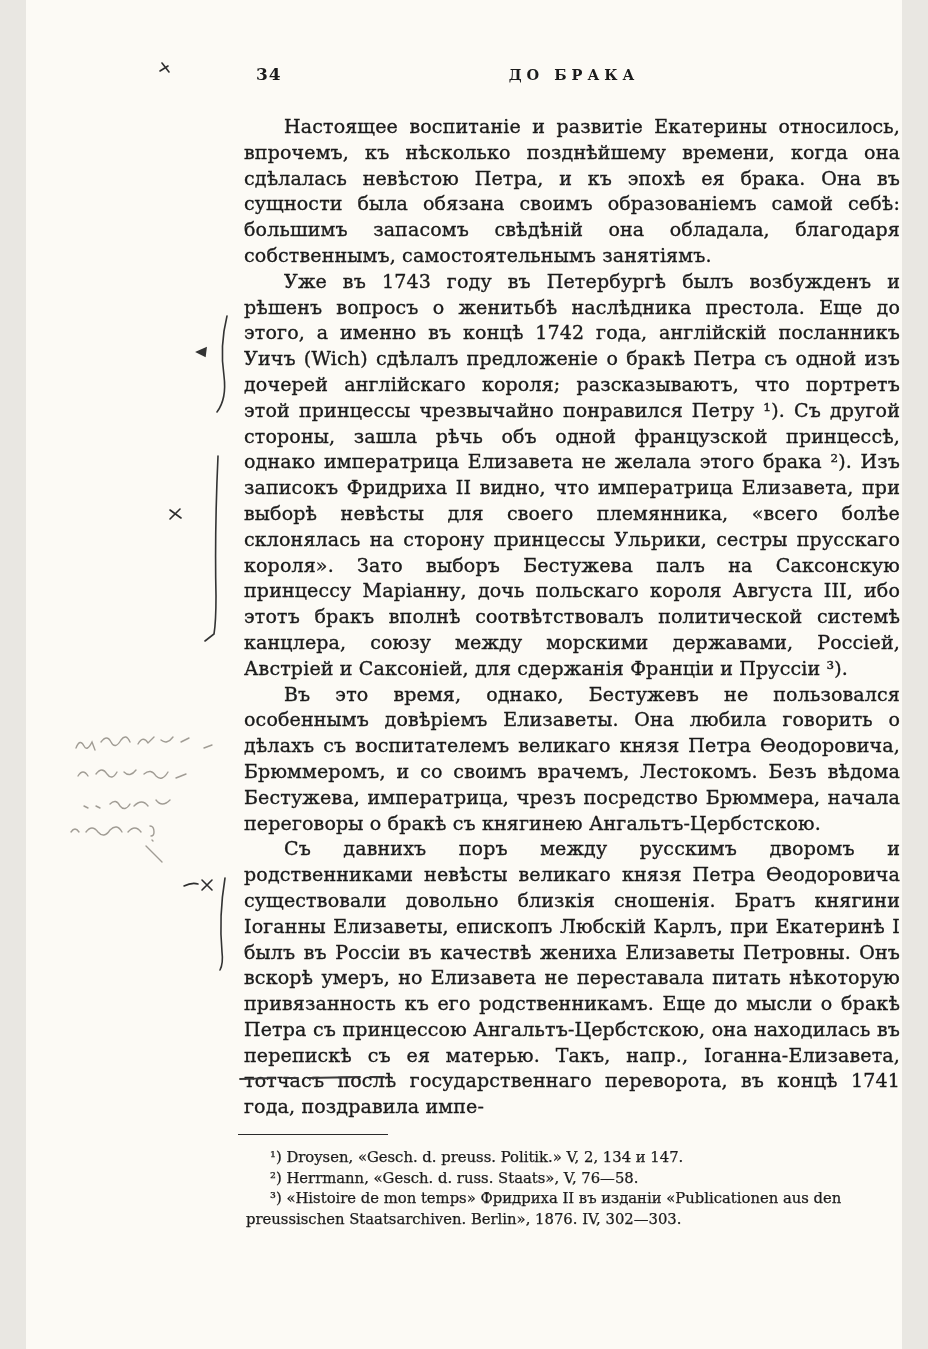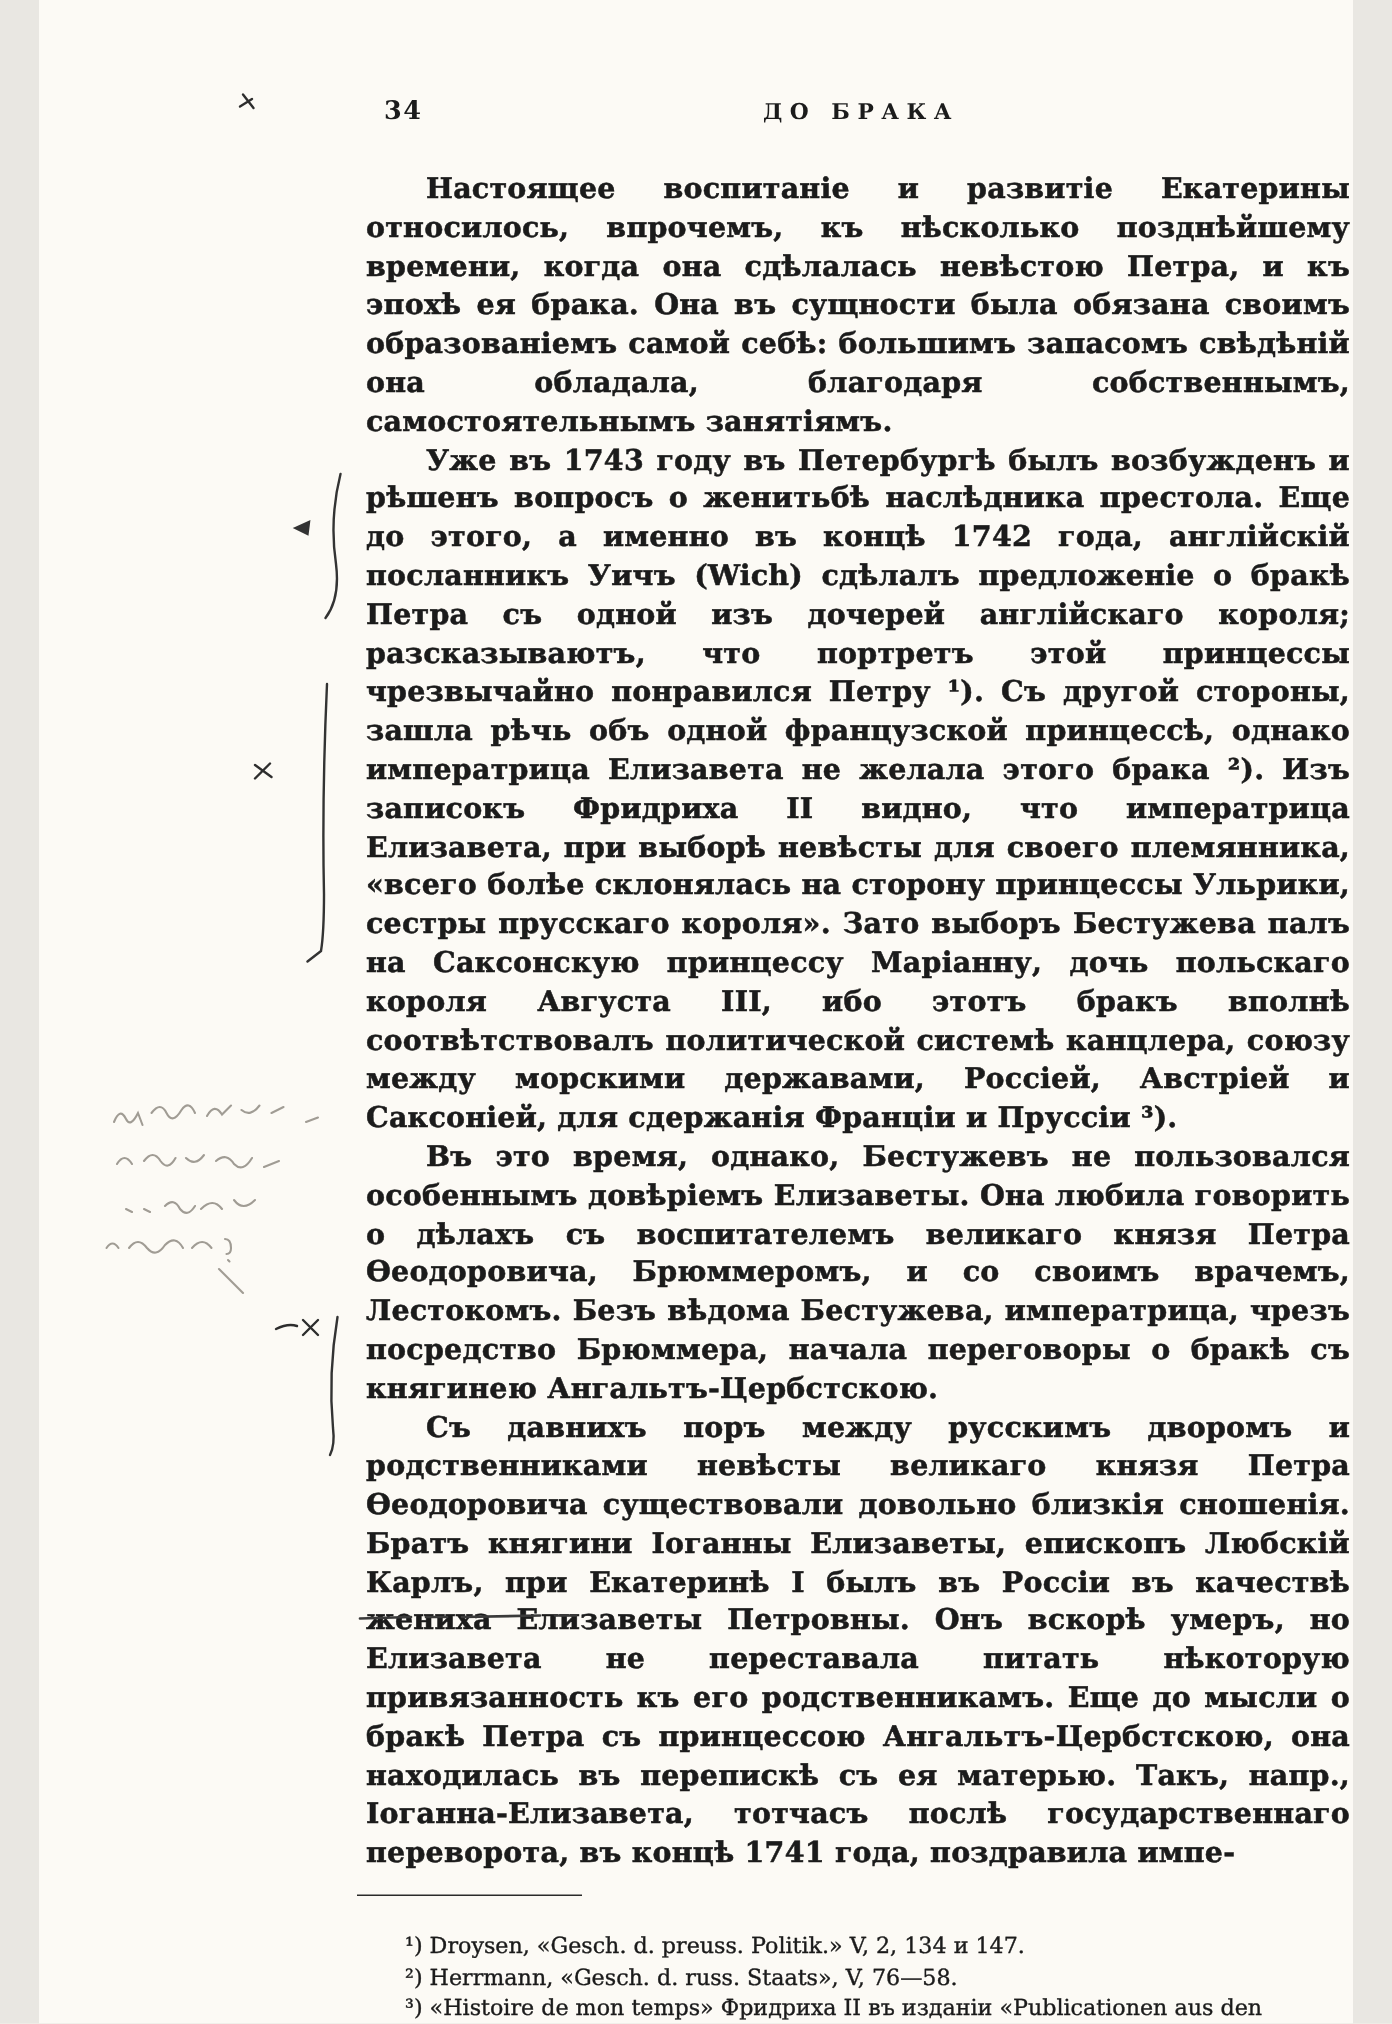--- a/index.html
+++ b/index.html
@@ -28,32 +28,32 @@
     position:absolute;left:4px;right:0;top:8px;
     text-align:center;
     font-size:14.5px;font-weight:bold;letter-spacing:5px;
   }
   .body-text p{
     margin:0;
     text-align:justify;
     text-indent:40px;
     font-size:19px;
     line-height:25.8px;
-    font-weight:700;
+    font-weight:400;
     letter-spacing:0.15px;
     -webkit-text-stroke:0.35px #1b1b1b;
   }
   .footnote-rule{
     margin-top:14px;
     margin-left:-6px;
     width:150px;height:0;
     border-top:1.6px solid #2a2a2a;
   }
   .footnotes{
-    margin-top:24px;
+    margin-top:12px;
     padding-left:2px;
   }
   .footnotes p{
     margin:0;
     font-size:14.8px;
     line-height:20.5px;
     text-indent:24px;
     text-align:left;
     font-weight:500;
     -webkit-text-stroke:0.25px #1b1b1b;
@@ -80,21 +80,21 @@
       <p>Уже въ 1743 году въ Петербургѣ былъ возбужденъ и рѣшенъ вопросъ о женитьбѣ наслѣдника престола. Еще до этого, а именно въ концѣ 1742 года, англійскій посланникъ Уичъ (Wich) сдѣлалъ предложеніе о бракѣ Петра съ одной изъ дочерей англійскаго короля; разсказываютъ, что портретъ этой принцессы чрезвычайно понравился Петру ¹). Съ другой стороны, зашла рѣчь объ одной французской принцессѣ, однако императрица Елизавета не желала этого брака ²). Изъ записокъ Фридриха II видно, что императрица Елизавета, при выборѣ невѣсты для своего племянника, «всего болѣе склонялась на сторону принцессы Ульрики, сестры прусскаго короля». Зато выборъ Бестужева палъ на Саксонскую принцессу Маріанну, дочь польскаго короля Августа III, ибо этотъ бракъ вполнѣ соотвѣтствовалъ политической системѣ канцлера, союзу между морскими державами, Россіей, Австріей и Саксоніей, для сдержанія Франціи и Пруссіи ³).</p>
       <p>Въ это время, однако, Бестужевъ не пользовался особеннымъ довѣріемъ Елизаветы. Она любила говорить о дѣлахъ съ воспитателемъ великаго князя Петра Ѳеодоровича, Брюммеромъ, и со своимъ врачемъ, Лестокомъ. Безъ вѣдома Бестужева, императрица, чрезъ посредство Брюммера, начала переговоры о бракѣ съ княгинею Ангальтъ-Цербстскою.</p>
       <p>Съ давнихъ поръ между русскимъ дворомъ и родственниками невѣсты великаго князя Петра Ѳеодоровича существовали довольно близкія сношенія. Братъ княгини Іоганны Елизаветы, епископъ Любскій Карлъ, при Екатеринѣ I былъ въ Россіи въ качествѣ жениха Елизаветы Петровны. Онъ вскорѣ умеръ, но Елизавета не переставала питать нѣкоторую привязанность къ его родственникамъ. Еще до мысли о бракѣ Петра съ принцессою Ангальтъ-Цербстскою, она находилась въ перепискѣ съ ея матерью. Такъ, напр., Іоганна-Елизавета, тотчасъ послѣ государственнаго переворота, въ концѣ 1741 года, поздравила импе-</p>
     </div>
 
     <div class="footnote-rule"></div>
 
     <div class="footnotes">
       <p>¹) Droysen, «Gesch. d. preuss. Politik.» V, 2, 134 и 147.</p>
       <p>²) Herrmann, «Gesch. d. russ. Staats», V, 76—58.</p>
-      <p>³) «Histoire de mon temps» Фридриха II въ изданіи «Publicationen aus den preussischen Staatsarchiven. Berlin», 1428. IV, 302—303.</p>
+      <p>³) «Histoire de mon temps» Фридриха II въ изданіи «Publicationen aus den preussischen Staatsarchiven. Berlin», 1876. IV, 302—303.</p>
     </div>
 
   </div>
 
   <svg class="marginalia" viewBox="0 0 928 1349" xmlns="http://www.w3.org/2000/svg">
 
     <g stroke="#2d2d2d" stroke-width="1.6" fill="none" stroke-linecap="round">
       <path d="M134 71 l8 -5 M136 63 l7 9"></path>
     </g>
 

